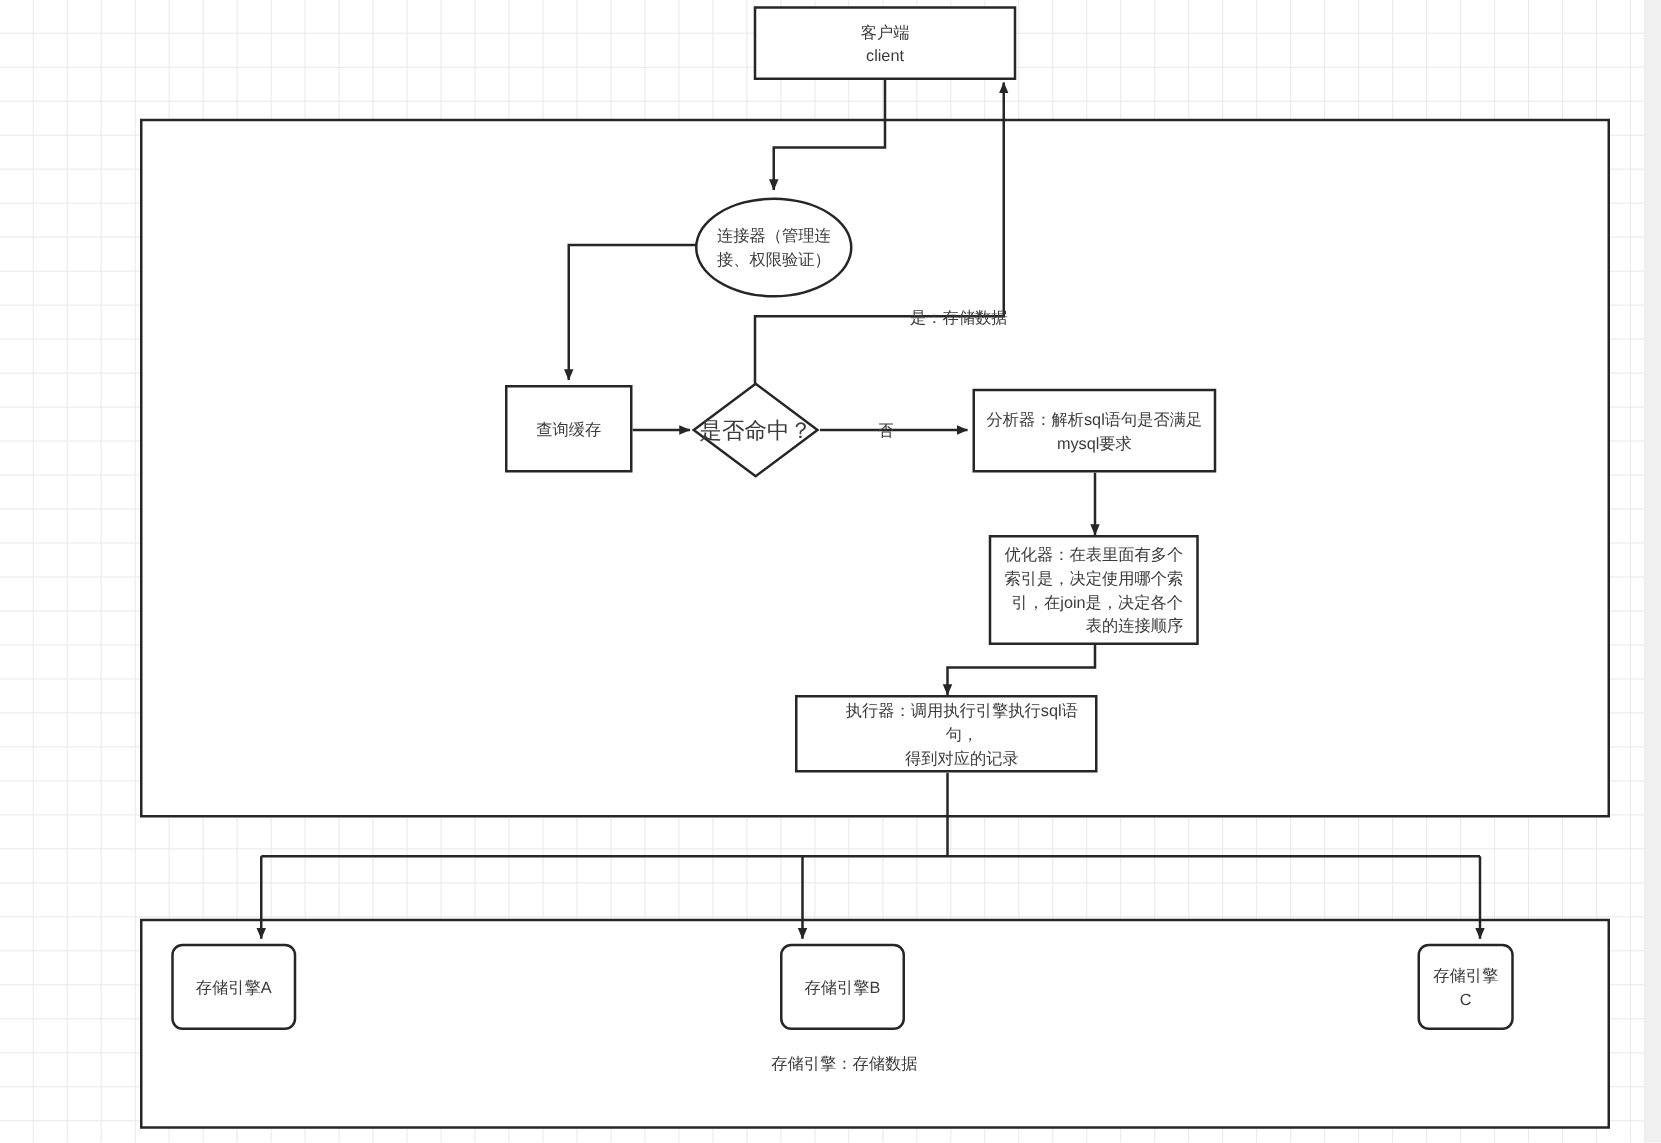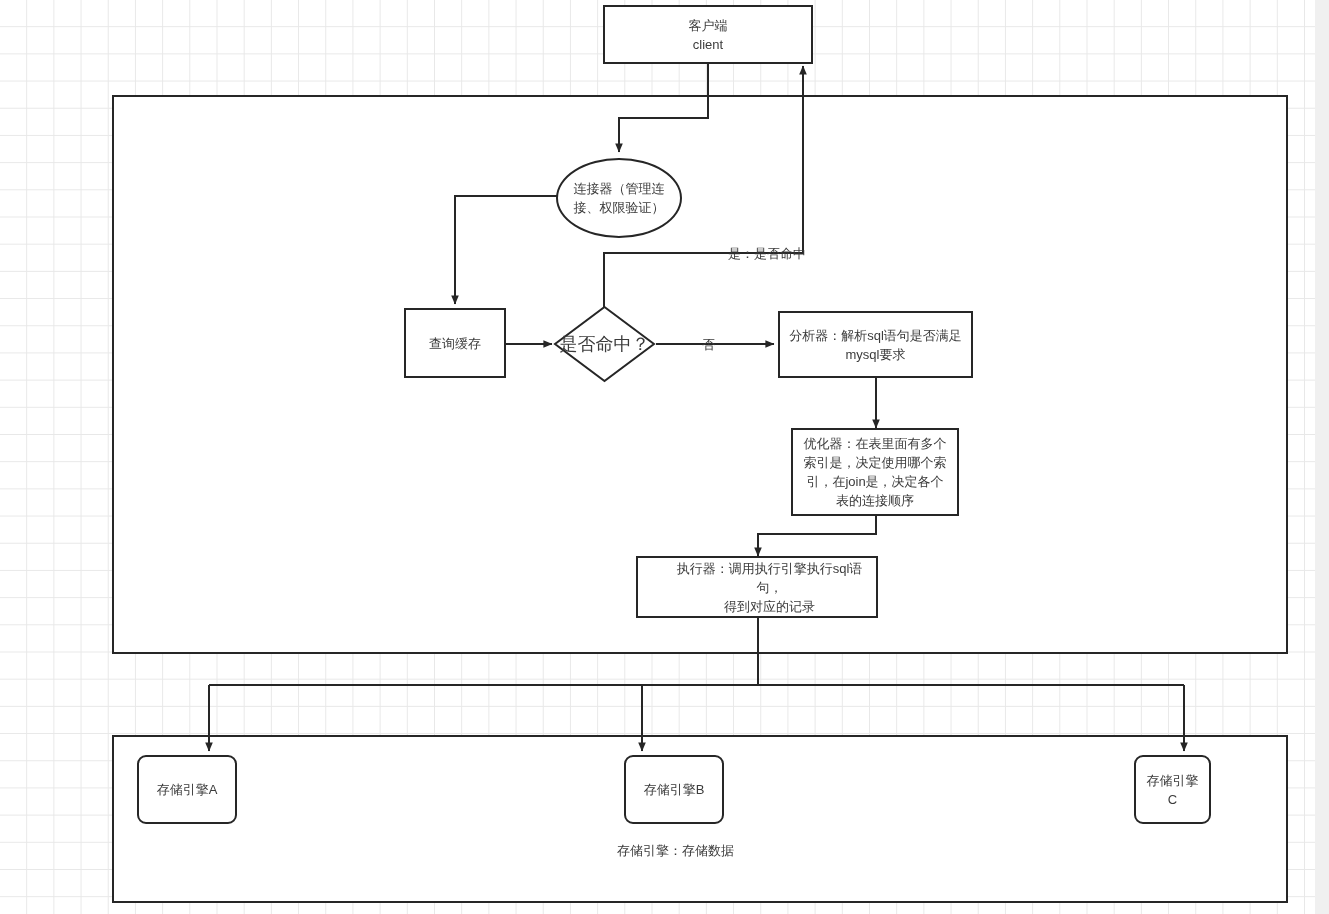--- a/index.html
+++ b/index.html
@@ -162,21 +162,21 @@
       <polygon points="51.5,2 101,39 51.5,76 2,39" fill="#ffffff" stroke="#262626" stroke-width="2"></polygon>
     </svg>
     <span class="diamond-label">是否命中？</span>
   </div>
 
   <div class="node" style="left:778px; top:311px; width:195px; height:67px;">
     <span class="lbl">分析器：解析sql语句是否满足
 mysql要求</span>
   </div>
 
-  <div class="node" style="left:791px; top:428px; width:168px; height:88px;">
+  <div class="node" style="left:791px; top:428px; width:168px; height:88px;text-align:right;">
     <span class="lbl">优化器：在表里面有多个
 索引是，决定使用哪个索
 引，在join是，决定各个
 表的连接顺序</span>
   </div>
 
   <div class="node" style="left:636px; top:556px; width:242px; height:62px;padding-left:31px;">
     <span class="lbl">执行器：调用执行引擎执行sql语句，
 得到对应的记录</span>
   </div>
@@ -186,20 +186,20 @@
   </div>
 
   <div class="node rounded" style="left:592px; top:755px; width:100px; height:69px;margin-left:32px;">
     <span class="lbl">存储引擎B</span>
   </div>
 
   <div class="node rounded" style="left:1134px; top:755px; width:77px; height:69px;">
     <span class="lbl">存储引擎C</span>
   </div>
 
-  <div class="edge-label" style="left:728px; top:245px;">是：是否命中</div>
+  <div class="edge-label" style="left:728px; top:245px;">是：存储数据</div>
 
   <div class="edge-label" style="left:702px; top:336px;">否</div>
 
   <div class="caption" style="left:617px; top:842px;">存储引擎：存储数据</div>
 
   <div id="right-gutter"></div>
 </div>
 
 </body></html>

